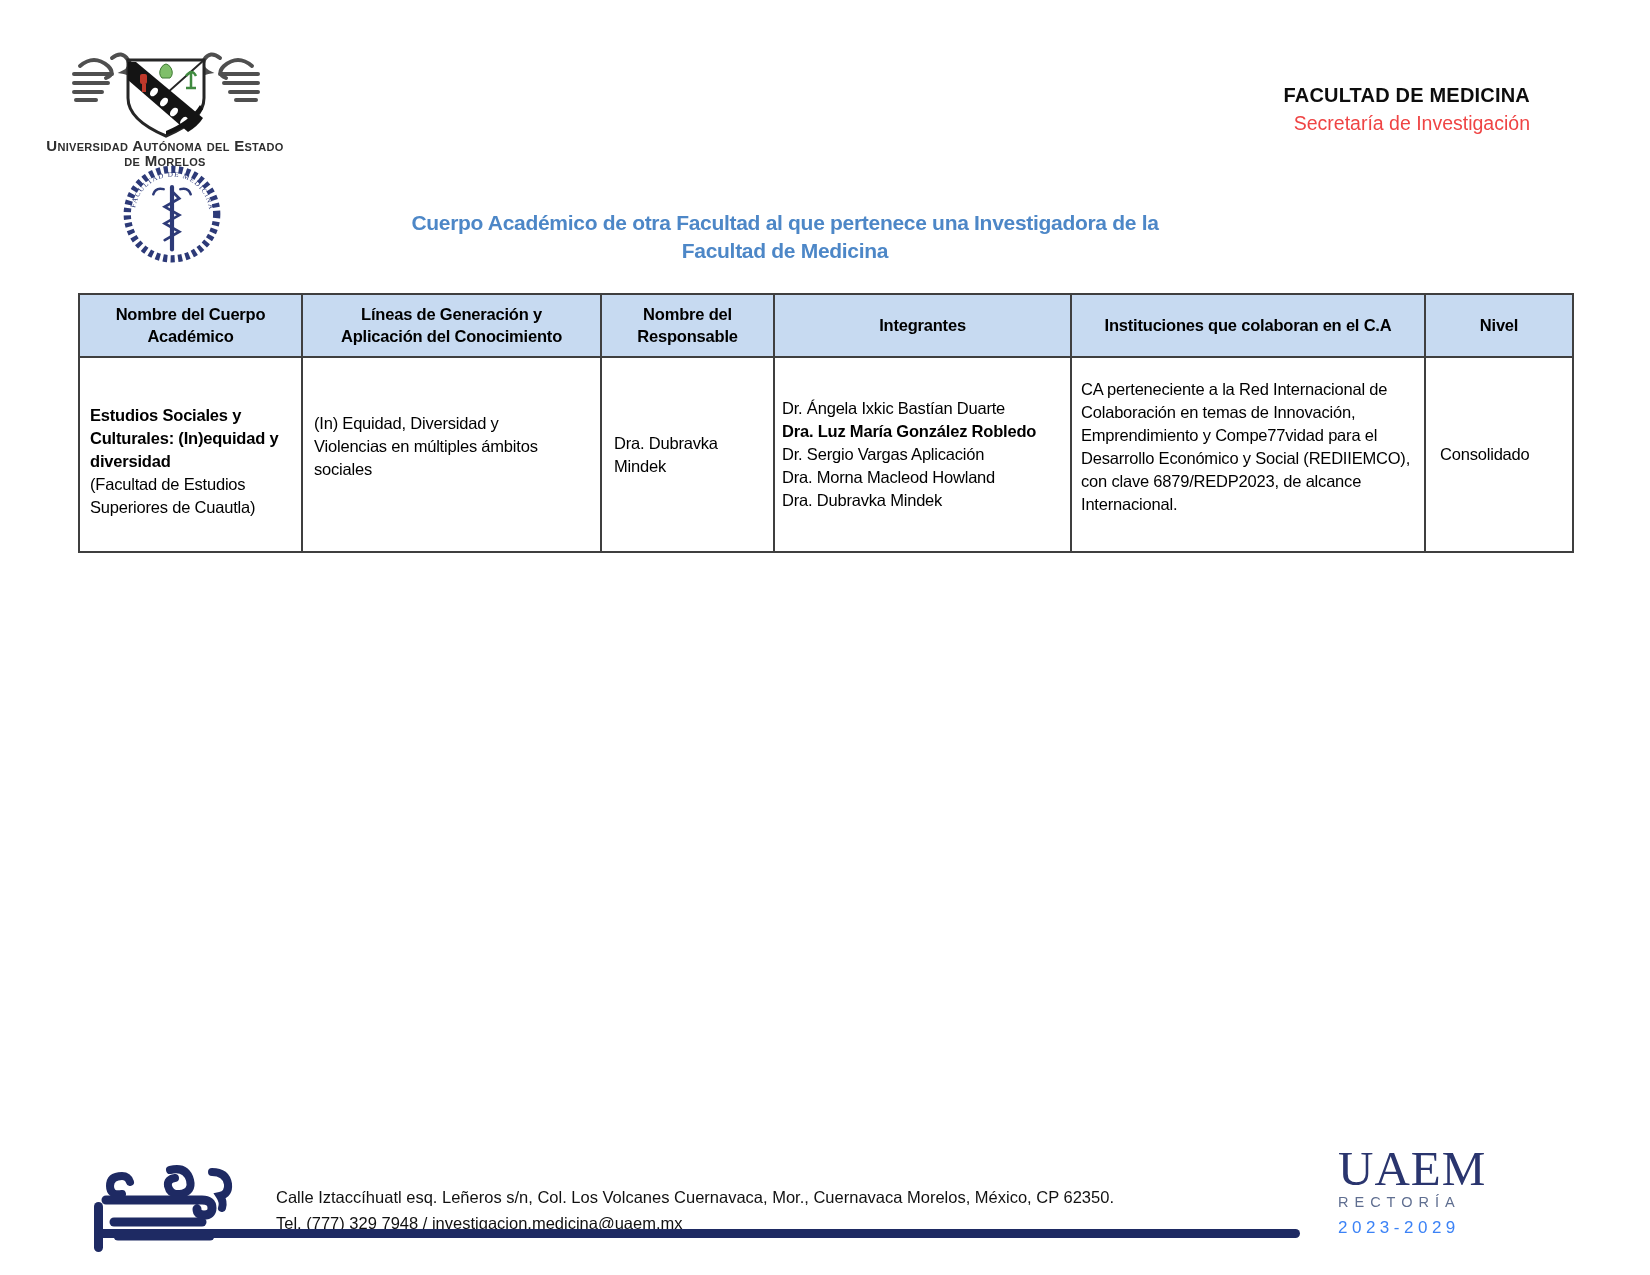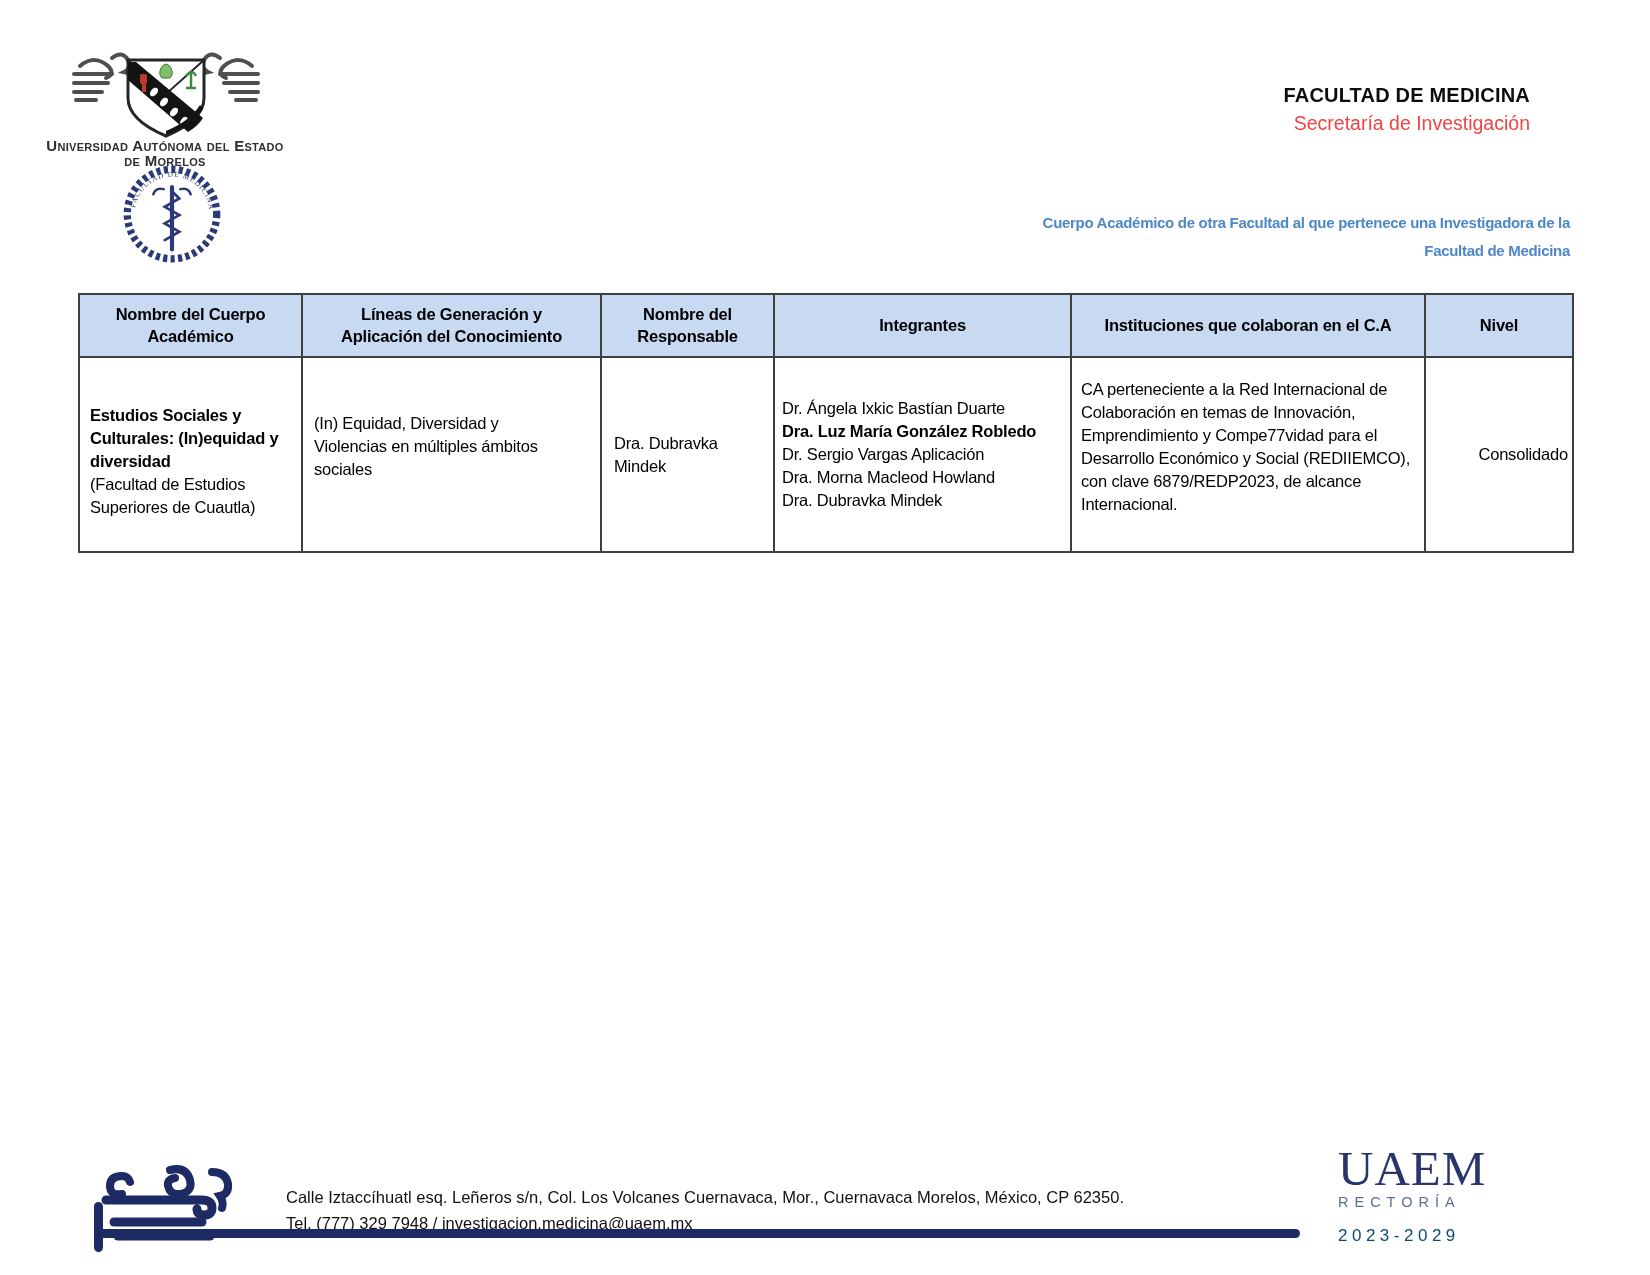--- a/index.html
+++ b/index.html
@@ -13,52 +13,52 @@
     position:absolute;left:40px;top:138px;width:250px;text-align:center;
     font-family:Liberation Sans, sans-serif;font-weight:bold;font-variant:small-caps;
     color:#2e2e2e;font-size:15px;line-height:15px;letter-spacing:.3px;
   }
   .seal{position:absolute;left:120px;top:160px;width:104px;height:104px;}
   .hdr-right{position:absolute;right:120px;top:84px;text-align:right;}
   .hdr-right .fac{font-size:20px;font-weight:bold;color:#0d0d0d;letter-spacing:.2px;}
   .hdr-right .sec{font-size:19.5px;color:#ef4444;margin-top:5px;}
   
   .doc-title{
-    position:absolute;left:0;top:209px;width:1570px;text-align:right;
-    color:#4d87c7;font-weight:bold;font-size:15px;line-height:28px;letter-spacing:-.3px;
+    position:absolute;left:0;top:209px;width:1570px;text-align:center;
+    color:#4d87c7;font-weight:bold;font-size:21px;line-height:28px;letter-spacing:-.3px;
   }
   
   .tbl-wrap{position:absolute;left:78px;top:293px;}
   table.ca{border-collapse:collapse;table-layout:fixed;width:1494px;letter-spacing:-.2px;}
   table.ca th,table.ca td{border:2px solid #3f3f3f;vertical-align:middle;}
   table.ca th{
     background:#c7daf1;height:57px;font-size:16.5px;font-weight:bold;
     text-align:center;padding:2px 6px;line-height:1.3;
   }
   table.ca th .hwrap{margin:0 auto;}
   table.ca td{height:165px;font-size:16.5px;line-height:23px;background:#fff;}
   td.c-nombre{padding:20px 10px 6px 10px;}
   td.c-nombre .mw{max-width:196px;}
   td.c-lineas{padding:6px 55px 22px 11px;}
   td.c-resp{padding:6px 50px 6px 12px;}
   td.c-int{padding:6px 6px 6px 7px;}
   td.c-inst{padding:6px 9px 22px 9px;}
-  td.c-nivel{text-align:right;padding:6px 4px;}
+  td.c-nivel{text-align:left;padding:6px 14px;}
   .bold{font-weight:bold;}
   
   .f-logo{position:absolute;left:92px;top:1160px;width:190px;height:92px;}
-  .f-address{position:absolute;left:286px;top:1184px;width:1000px;font-size:16.5px;line-height:26px;color:#111;}
+  .f-address{position:absolute;left:276px;top:1184px;width:1000px;font-size:16.5px;line-height:26px;color:#111;}
   .f-rule{position:absolute;left:98px;top:1229px;width:1202px;height:9px;border-radius:5px;background:#1e2a63;}
   .uaem-logo{position:absolute;left:1338px;top:1148px;width:200px;text-align:left;}
   .uaem-word{
     font-family:"Liberation Serif", serif;font-size:49px;line-height:42px;
     color:#2a356e;letter-spacing:1px;
   }
   .uaem-rect{font-size:14.5px;letter-spacing:6px;color:#5f6e90;margin-top:4px;}
-  .uaem-period{font-size:17px;letter-spacing:4.5px;color:#0c4a6e;margin-top:16px;}
+  .uaem-period{font-size:17px;letter-spacing:4.5px;color:#3b82f6;margin-top:8px;}
 </style>
 </head>
 <body>
 
 <div class="page">
 
   <svg class="crest" viewBox="0 0 200 105">
     <g stroke="#4f4f4f" stroke-width="4" fill="none" stroke-linecap="round">
 
       <path d="M8,38 h38 M8,47 h34 M8,56 h28"></path>

